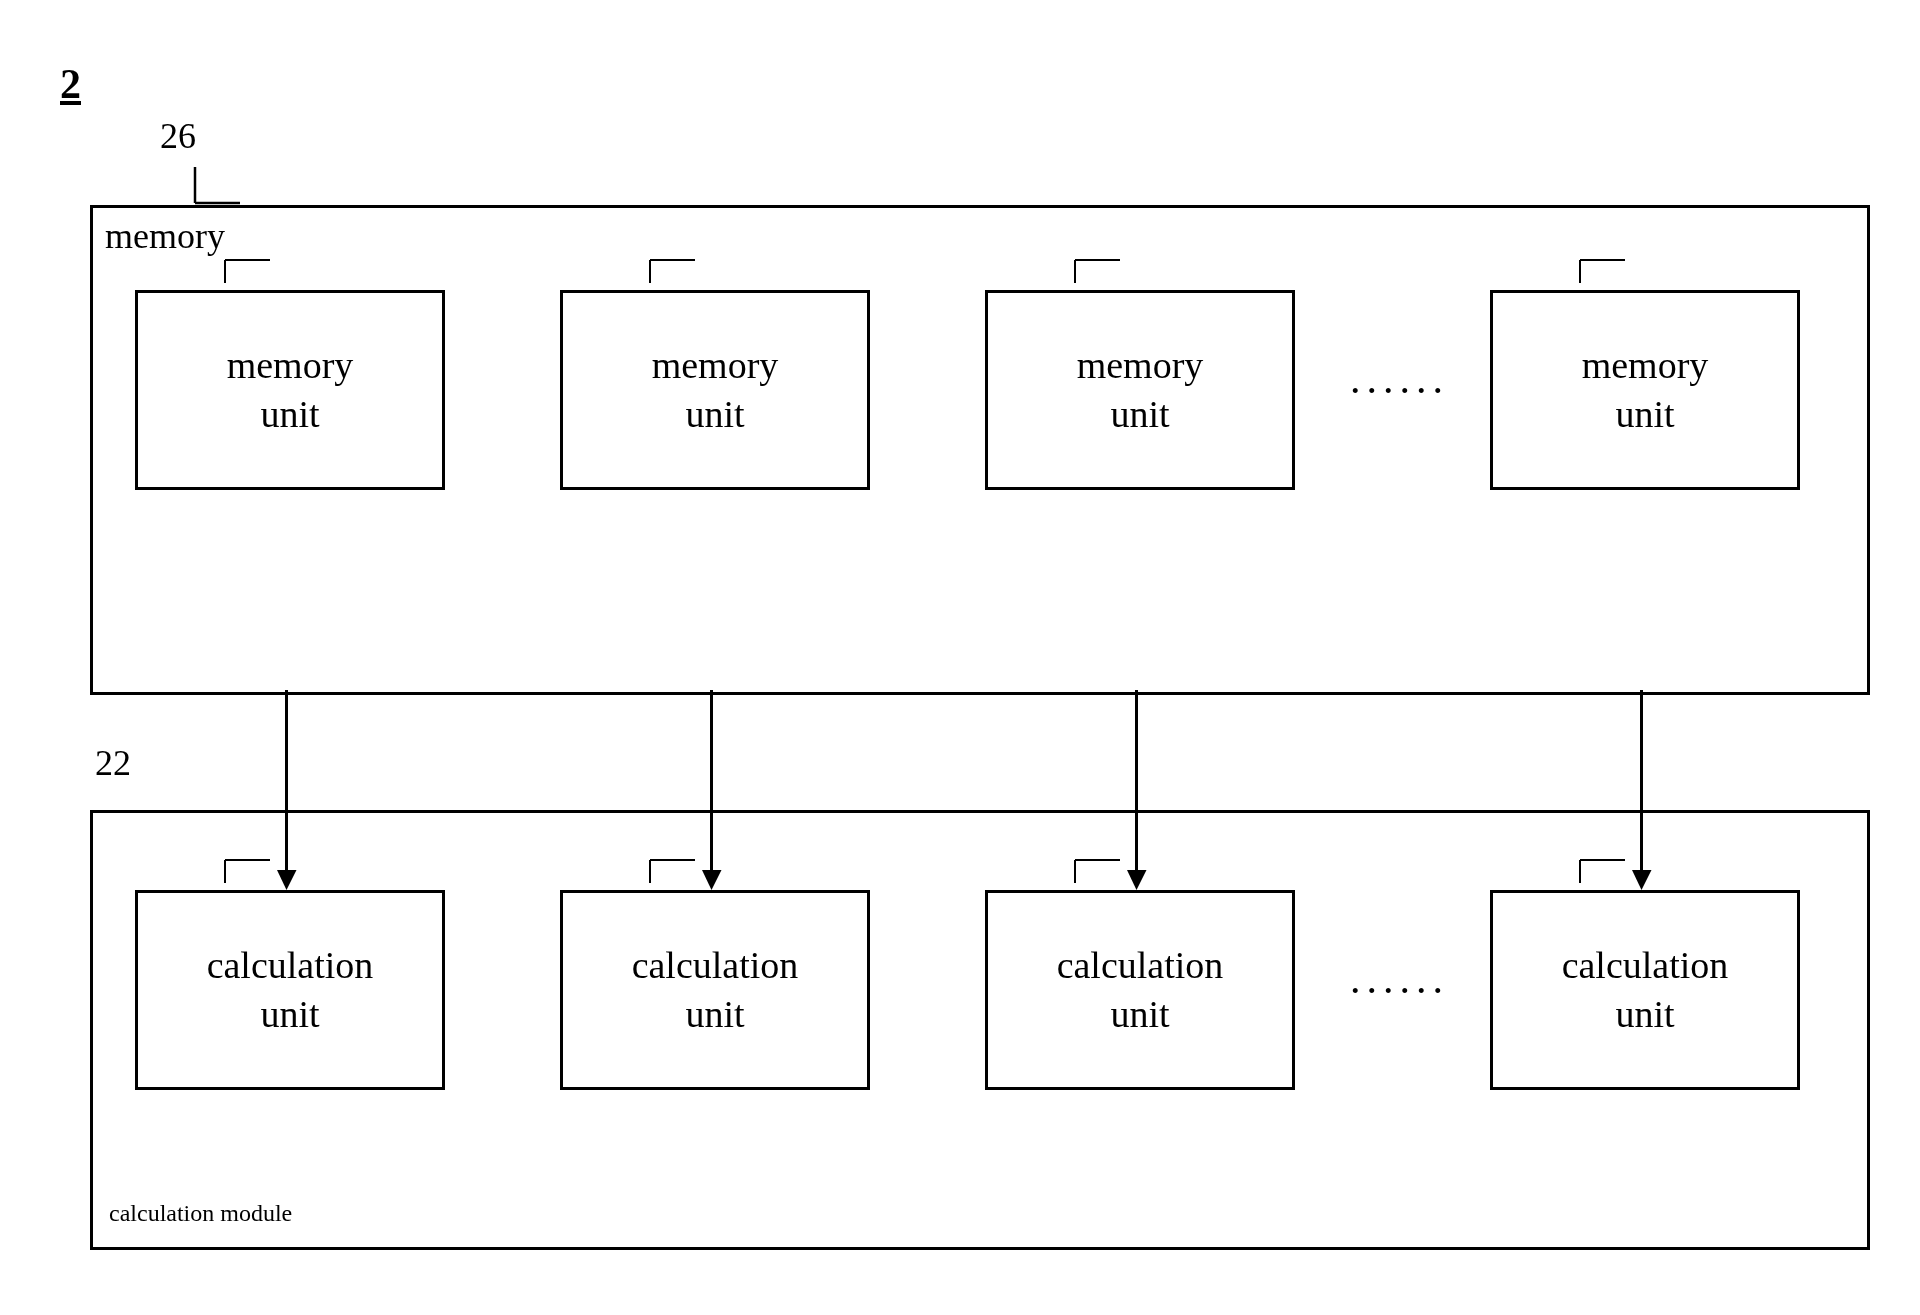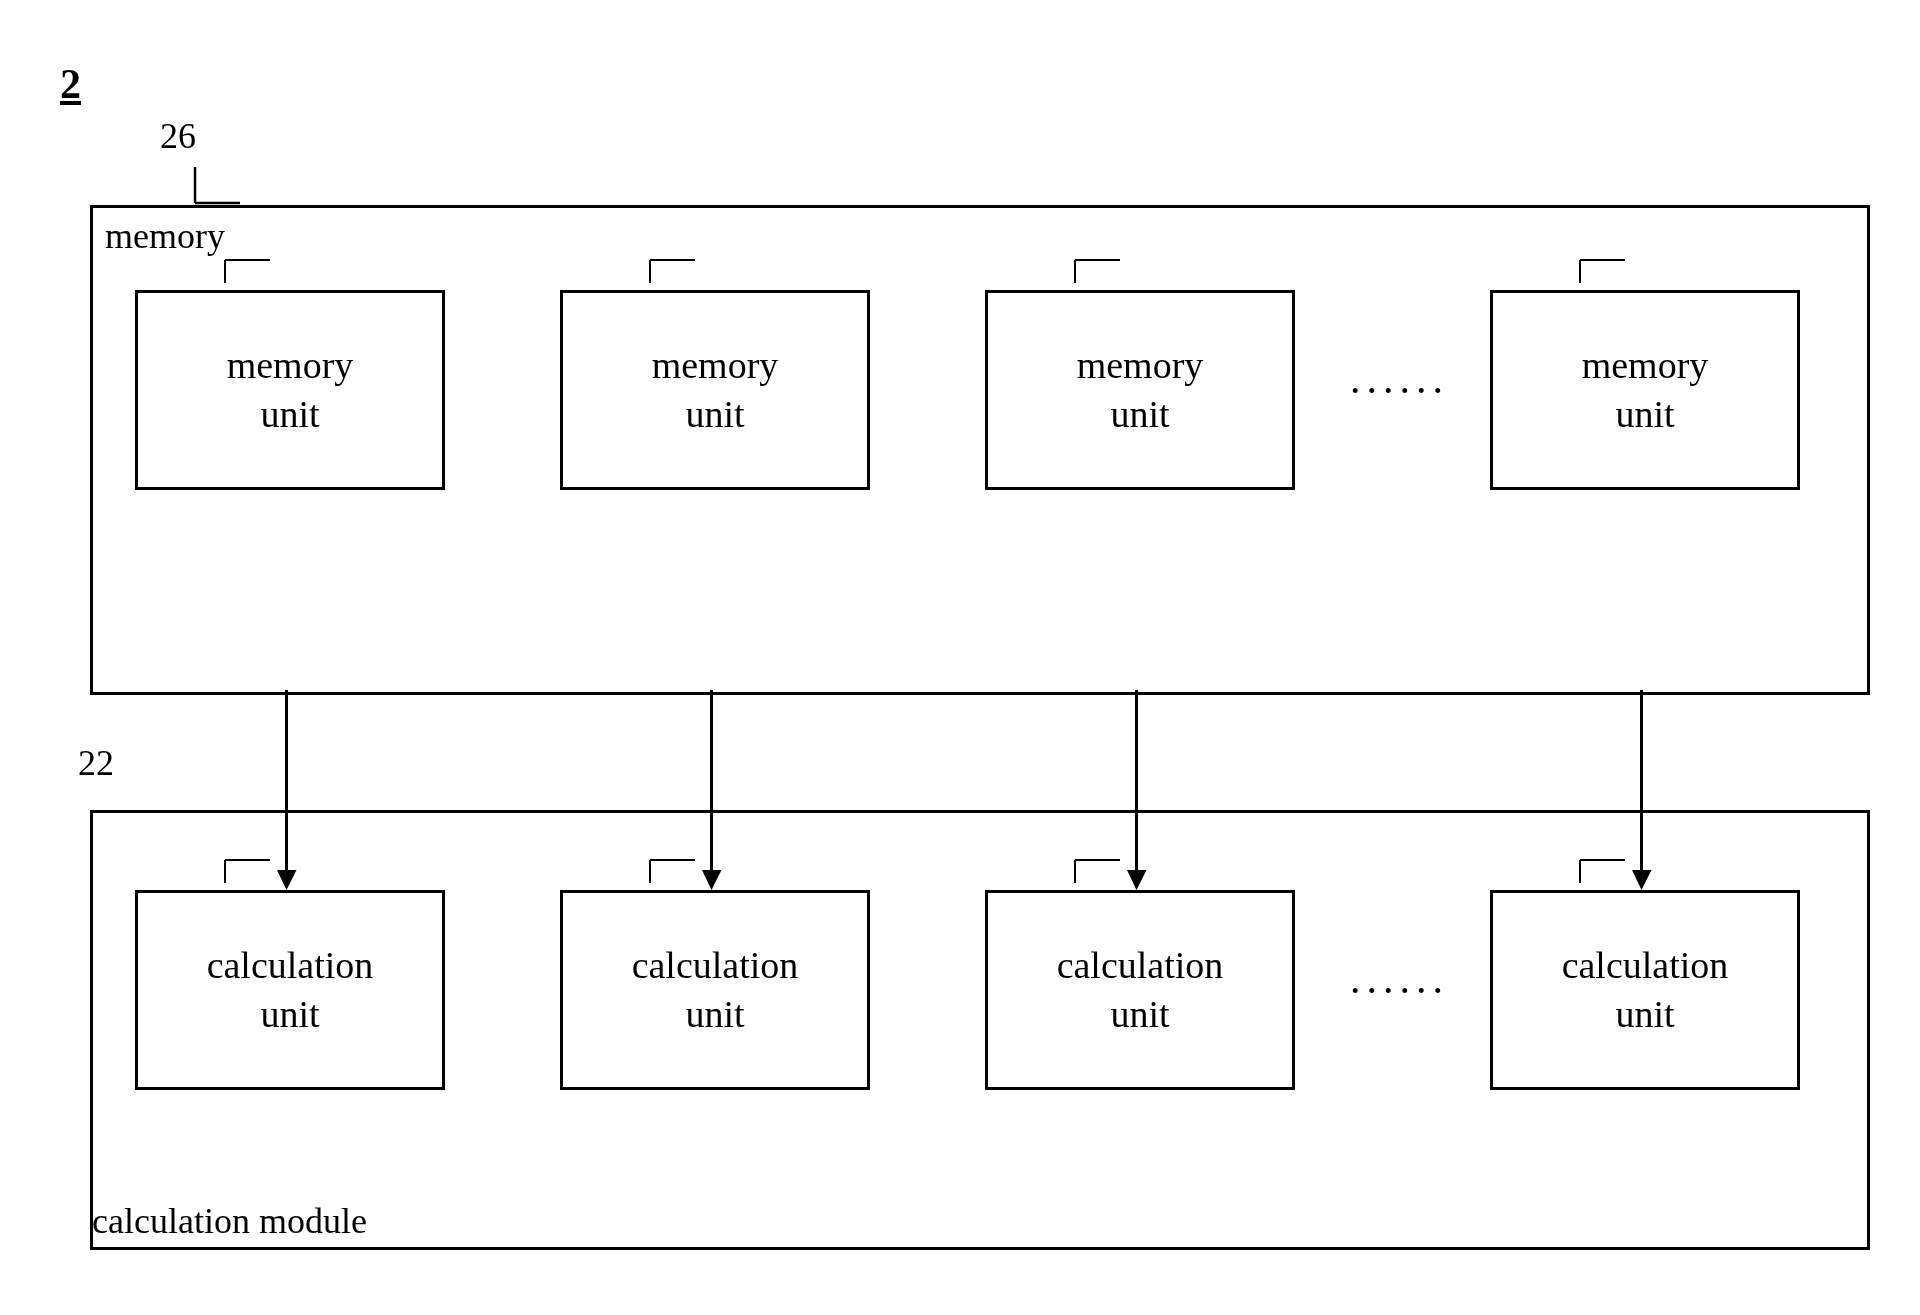--- a/index.html
+++ b/index.html
@@ -54,28 +54,28 @@
       position: absolute;
       top: 750px;
       left: 50px;
       width: 1780px;
       height: 440px;
       border: 3px solid #000;
     }
     .calc-label {
       position: absolute;
       top: 1140px;
-      left: 52px;
-      font-size: 36px;
+      left: 69px;
+      font-size: 24px;
     }
     
     .label-22 {
       position: absolute;
       top: 682px;
-      left: 38px;
+      left: 55px;
       font-size: 36px;
     }
     
     .unit-box {
       position: absolute;
       border: 3px solid #000;
       display: flex;
       align-items: center;
       justify-content: center;
       text-align: center;

